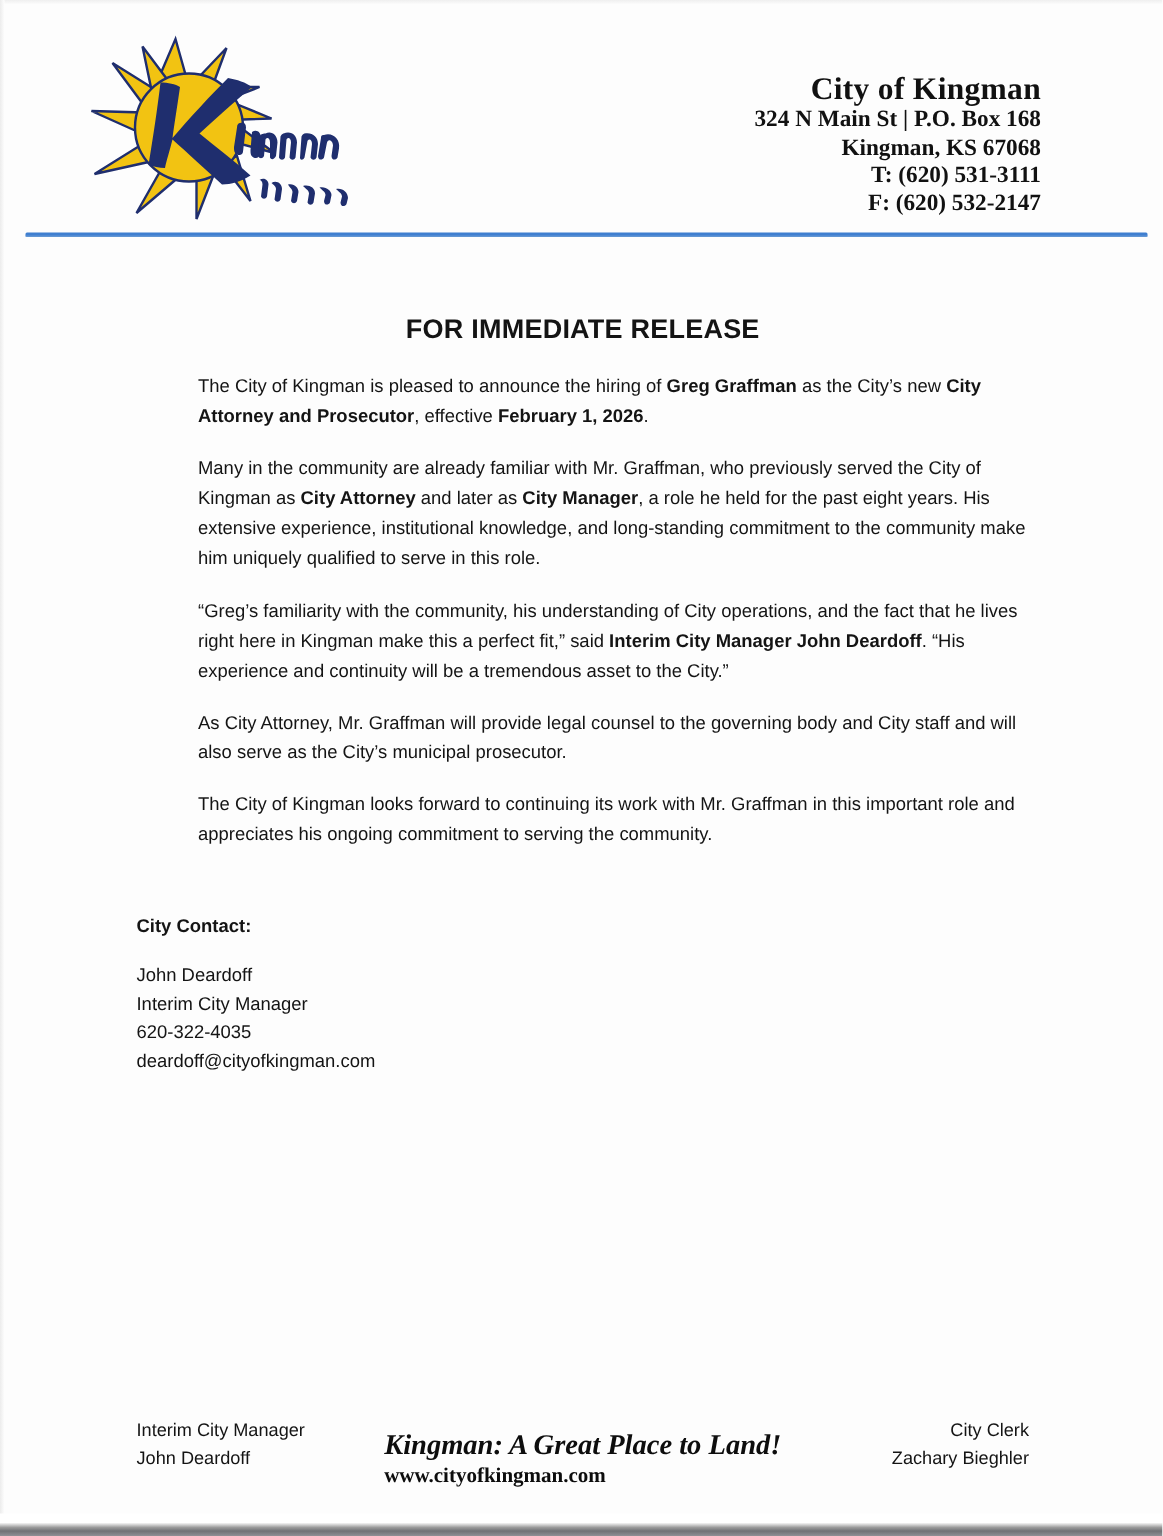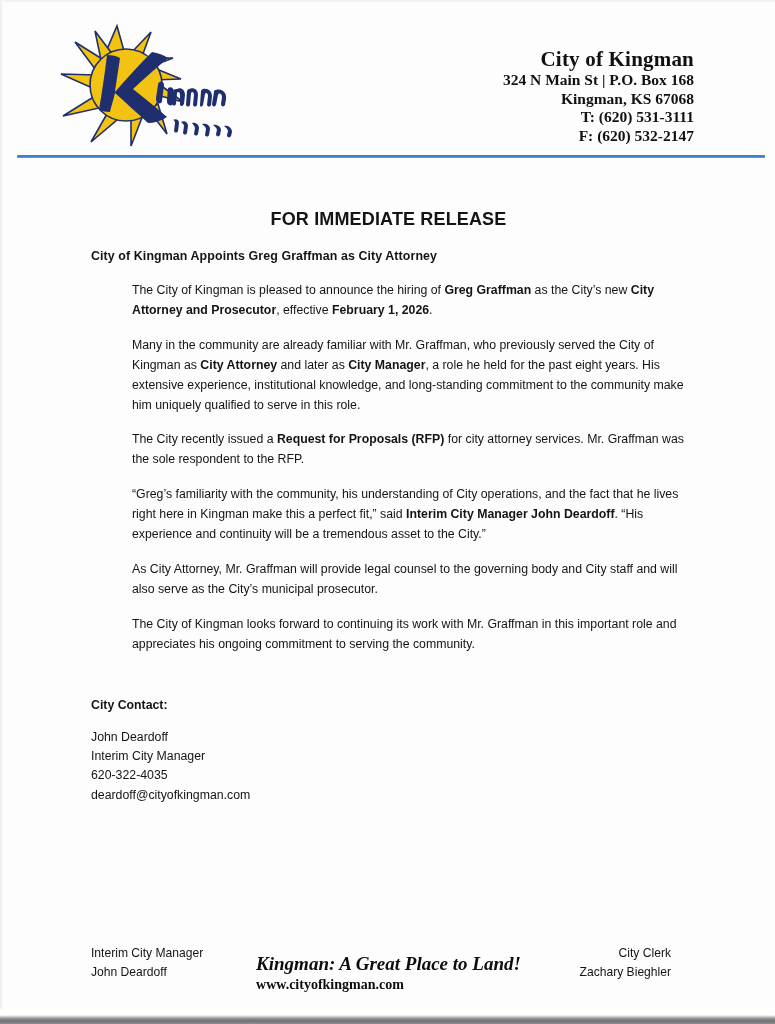--- a/index.html
+++ b/index.html
@@ -192,21 +192,21 @@
   #weburl {
     font-family: "Liberation Serif", serif;
     font-size: 14px;
     font-weight: bold;
     line-height: 1.3;
     margin-top: 1px;
     color: #0d0d0d;
   }
   #footer-right {
     position: absolute;
-    right: 15px; top: 2px;
+    right: 0; top: 2px;
     font-size: 12.1px;
     line-height: 1.58;
     text-align: right;
     white-space: nowrap;
   }
 </style>
 </head>
 <body>
 
 <div id="page">
@@ -264,27 +264,25 @@
       <div class="org-line">F: (620) 532-2147</div>
     </div>
 
     <div id="rule"></div>
   </div>
 
   <div id="content">
 
     <div class="rel-head">FOR IMMEDIATE RELEASE</div>
 
-    <div id="headline">City of Kingman Appoints Greg Graffman as City Attorney</div>
 
     <div class="para"><span>The City of Kingman is pleased to announce the hiring of </span><b>Greg Graffman</b><span> as the City’s new </span><b>City Attorney and Prosecutor</b><span>, effective </span><b>February 1, 2026</b><span>.</span></div>
 
     <div class="para"><span>Many in the community are already familiar with Mr. Graffman, who previously served the City of Kingman as </span><b>City Attorney</b><span> and later as </span><b>City Manager</b><span>, a role he held for the past eight years. His extensive experience, institutional knowledge, and long-standing commitment to the community make him uniquely qualified to serve in this role.</span></div>
 
-    <div class="para"><span>The City recently issued a </span><b>Request for Proposals (RFP)</b><span> for city attorney services. Mr. Graffman was the sole respondent to the RFP.</span></div>
 
     <div class="para"><span>“Greg’s familiarity with the community, his understanding of City operations, and the fact that he lives right here in Kingman make this a perfect fit,” said </span><b>Interim City Manager John Deardoff</b><span>. “His experience and continuity will be a tremendous asset to the City.”</span></div>
 
     <div class="para"><span>As City Attorney, Mr. Graffman will provide legal counsel to the governing body and City staff and will also serve as the City’s municipal prosecutor.</span></div>
 
     <div class="para"><span>The City of Kingman looks forward to continuing its work with Mr. Graffman in this important role and appreciates his ongoing commitment to serving the community.</span></div>
 
     <div id="contact">
       <div id="contact-title">City Contact:</div>
       <div id="contact-lines">

